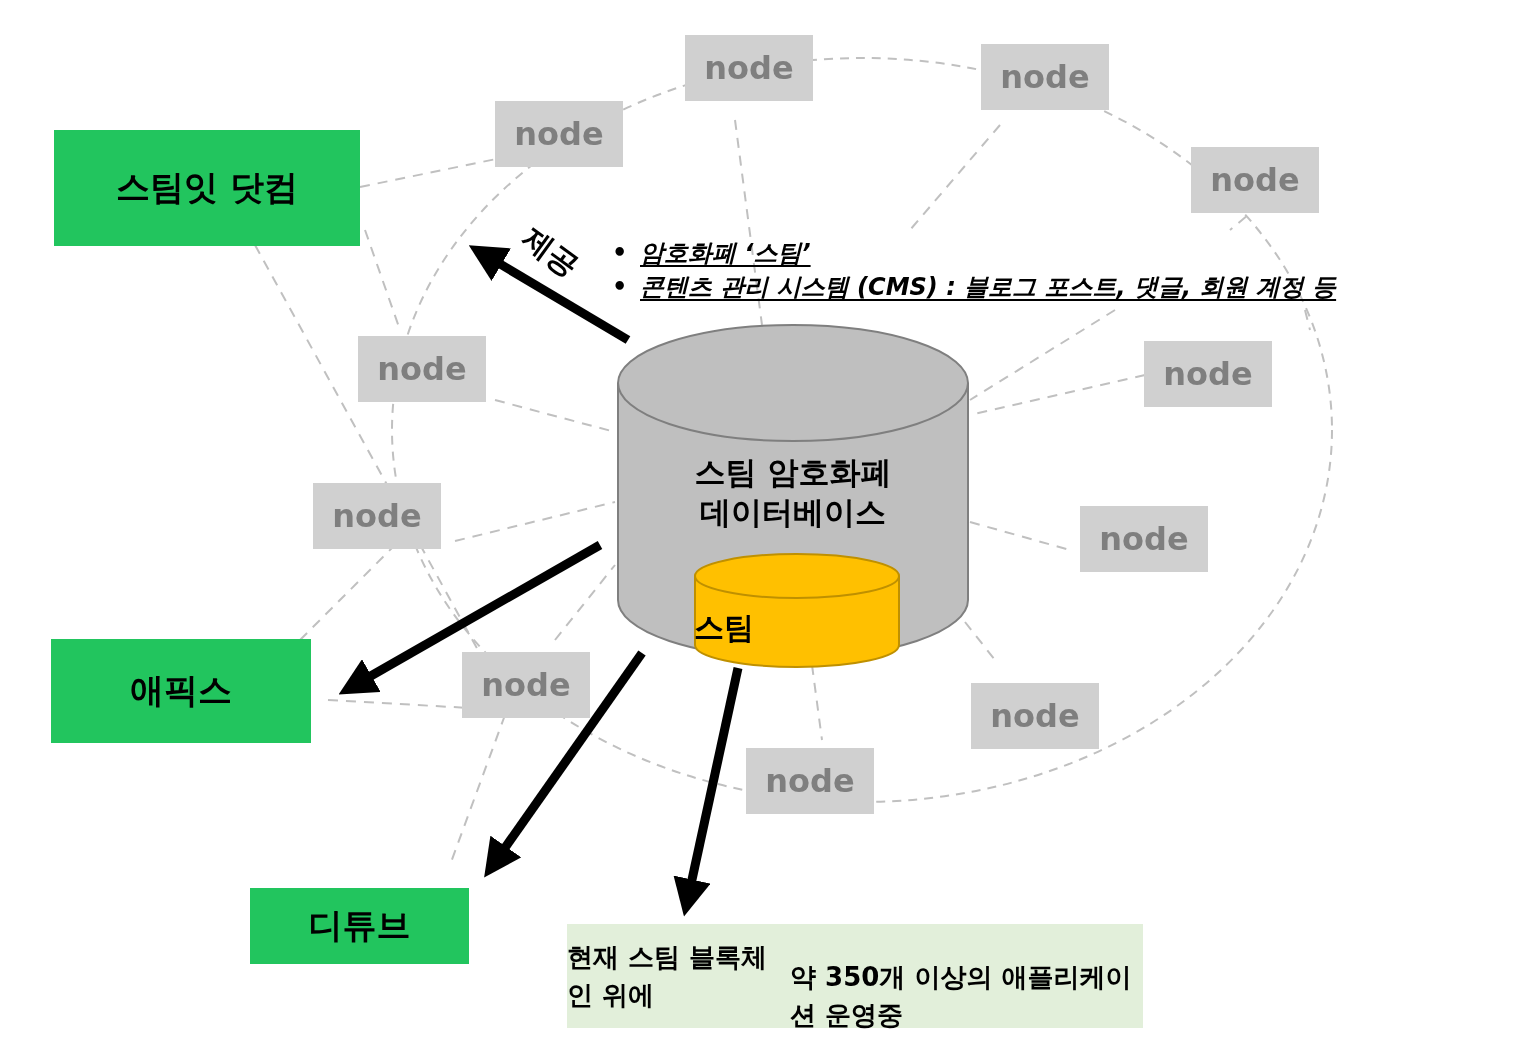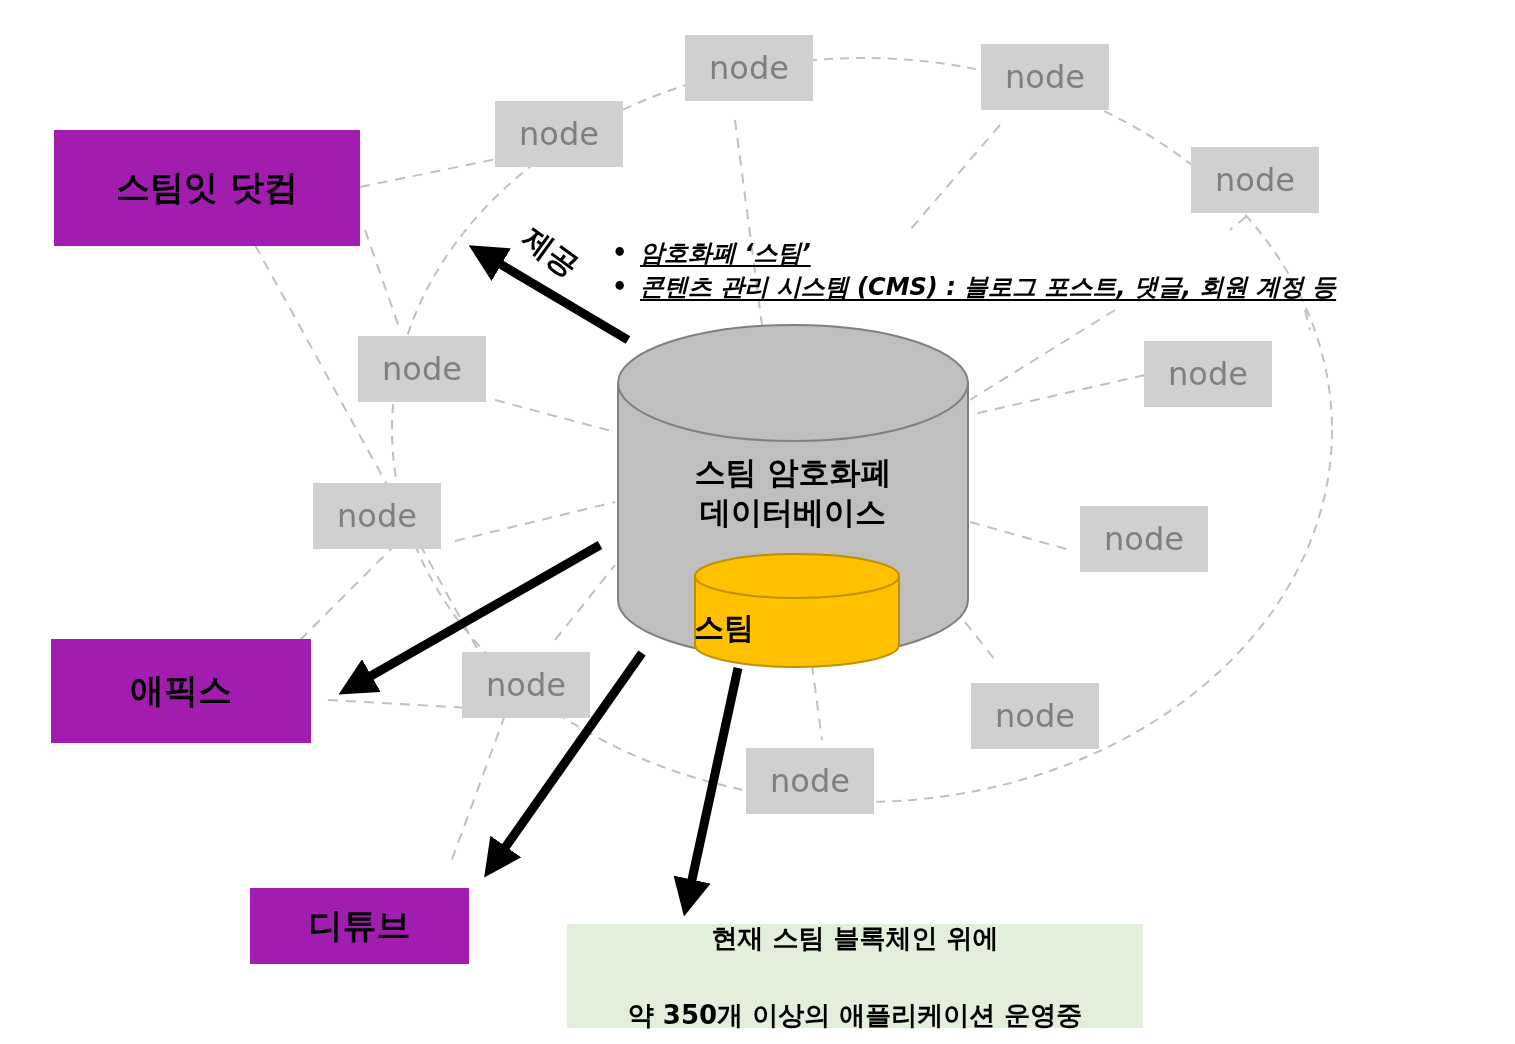--- a/index.html
+++ b/index.html
@@ -1,38 +1,38 @@
 <!DOCTYPE html>
 <html><head>
 <meta charset="utf-8">
 <style>
   html, body { margin: 0; padding: 0; background: #ffffff; }
   body { width: 1515px; height: 1044px; position: relative; overflow: hidden;
          font-family: "DejaVu Sans", "Liberation Sans", sans-serif; }
   #canvas { position: absolute; left: 0; top: 0; width: 1515px; height: 1044px; }
   .node-box { position: absolute; background: #d0d0d0; color: #7f7f7f;
-              font-weight: normal; font-size: 32px; display: flex;
+              font-weight: bold; font-size: 32px; display: flex;
               align-items: center; justify-content: center; width: 128px; height: 66px; }
-  .app-box { position: absolute; background: #a21caf; color: #000;
+  .app-box { position: absolute; background: #22c55e; color: #000;
              font-weight: bold; font-size: 34px; display: flex;
              align-items: center; justify-content: center; }
   .bullets { position: absolute; left: 612px; top: 236px; font-size: 24px;
              font-weight: bold; color: #000; line-height: 34px; }
   .bullets .row { display: flex; align-items: center; white-space: nowrap; }
   .bullets .dot { width: 28px; display: inline-block; text-align: left; }
   .bullets .txt { text-decoration: underline; text-underline-offset: 4px; font-style: italic; }
   .provide-label { position: absolute; left: 520px; top: 232px; font-size: 30px;
                    font-weight: bold; color: #000; transform: rotate(36deg);
                    transform-origin: center; }
   .db-label { position: absolute; left: 618px; top: 452px; width: 350px; text-align: center;
               font-size: 31px; font-weight: bold; color: #000; line-height: 40px; }
   .coin-label { position: absolute; left: 694px; top: 608px; width: 204px; 
                 font-size: 30px; font-weight: bold; color: #000; }
   .info-box { position: absolute; left: 567px; top: 924px; width: 576px; height: 104px;
-              background: #e2efda; display: flex; flex-direction: column;
+              background: #e2efda; display: flex; flex-direction: row;
               align-items: center; justify-content: center; font-weight: bold;
               font-size: 26px; color: #000; line-height: 38px; }
   .info-box .l2 { text-underline-offset: 4px; margin-top: 39px; }
 </style>
 </head>
 <body>
 
 <svg id="canvas" width="1515" height="1044" viewBox="0 0 1515 1044">
   <defs>
     <marker id="arrowhead" viewBox="0 0 10 10" refX="5" refY="5" markerWidth="4.2" markerHeight="4.2" orient="auto-start-reverse">

